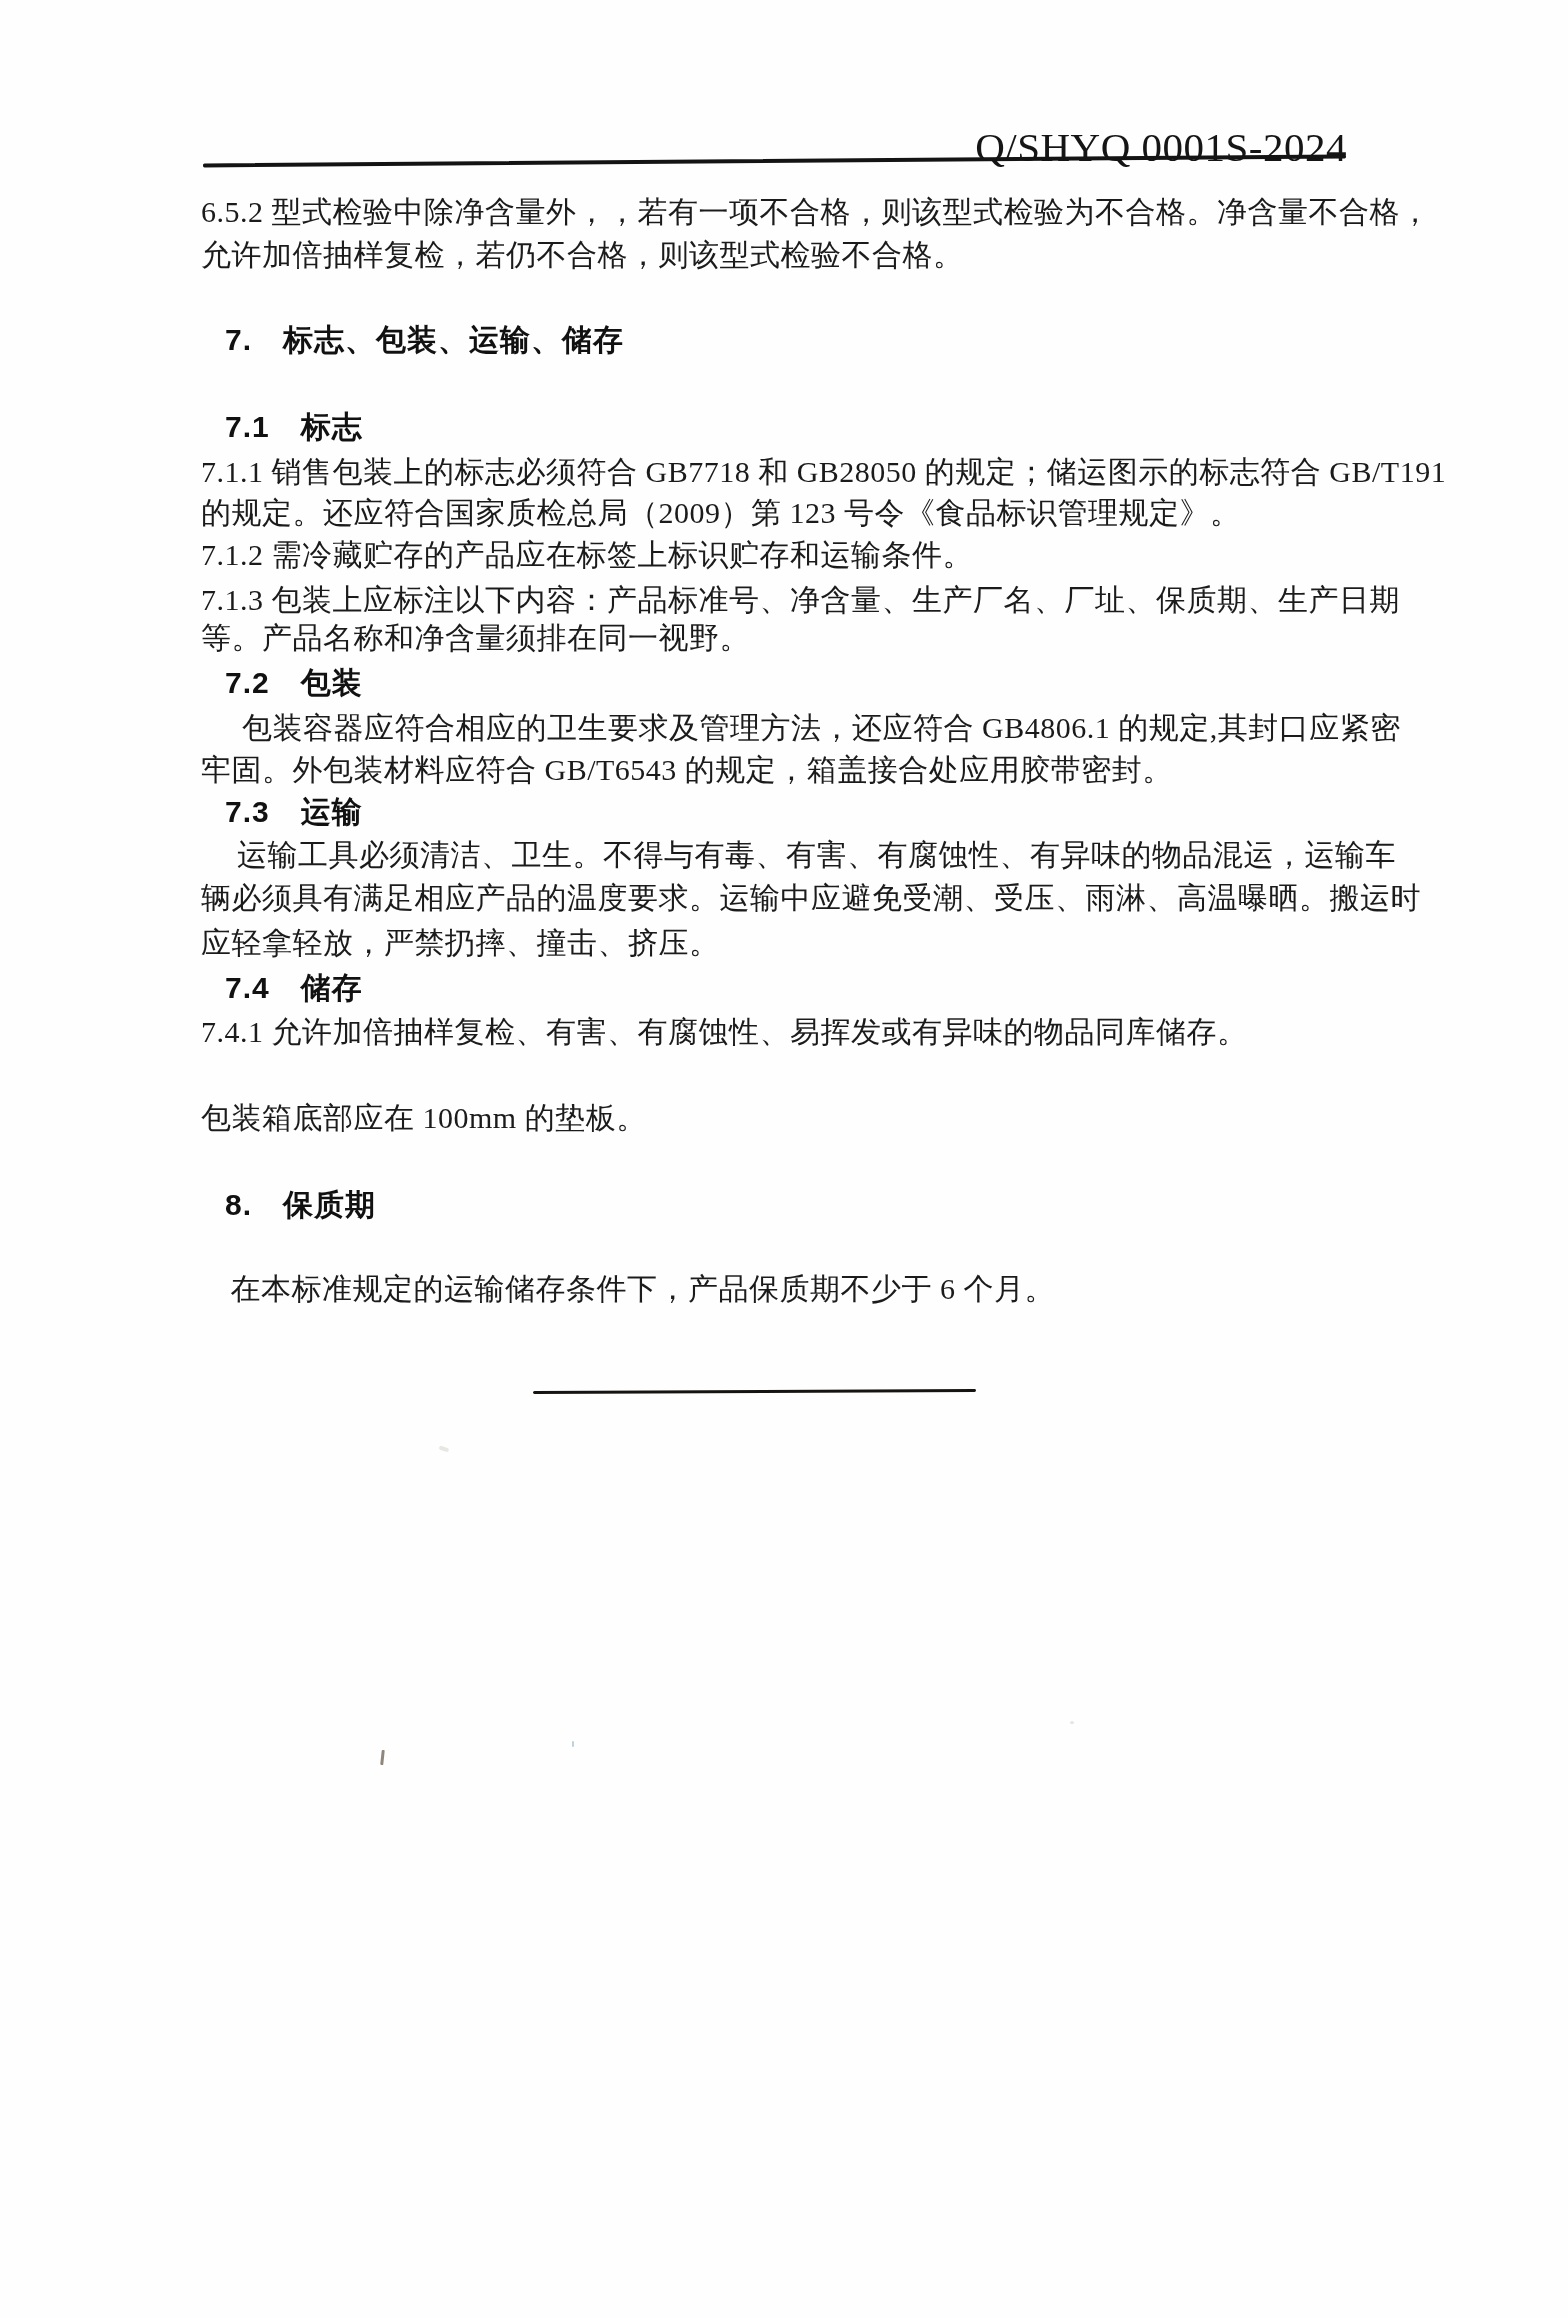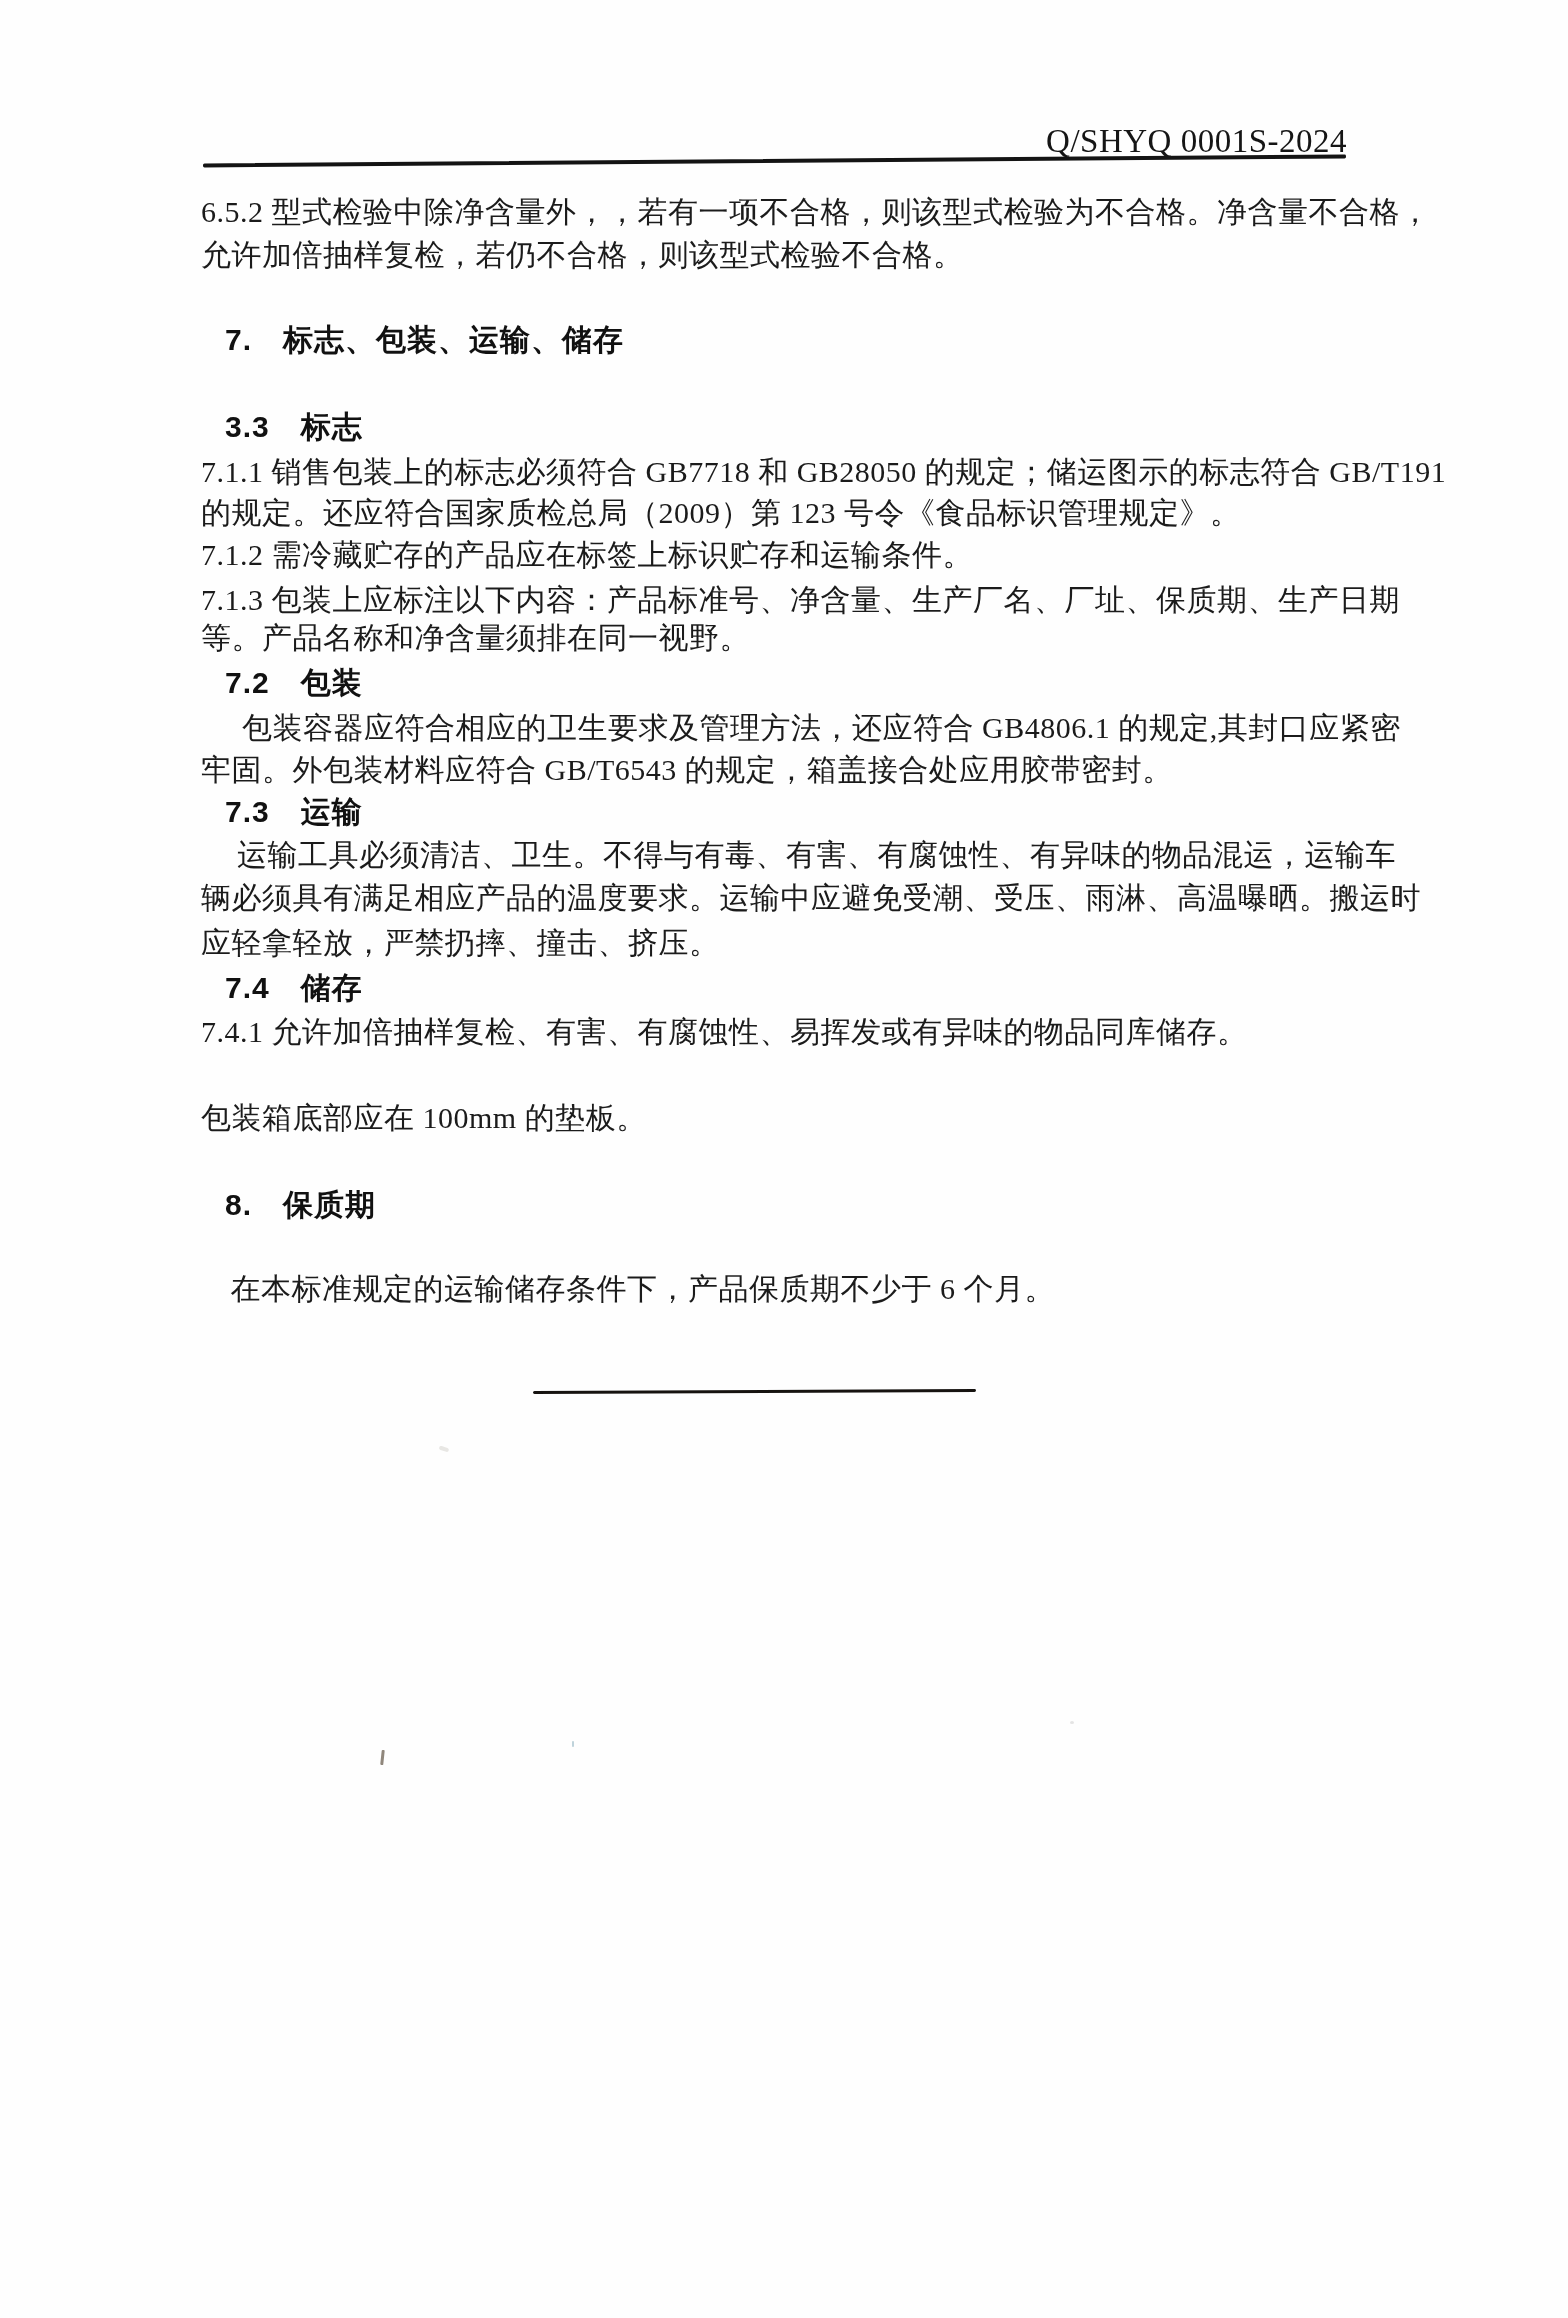--- a/index.html
+++ b/index.html
@@ -10,21 +10,21 @@
     overflow:hidden;
     font-family:"Liberation Serif","DejaVu Serif",serif;
     color:#1b1b1b;
     -webkit-font-smoothing:antialiased;
   }
   .page{position:absolute;inset:0;}
   
   .std-num{
     position:absolute;top:123px;right:222px;
     font-family:"Liberation Serif","DejaVu Serif",serif;
-    font-size:33px;letter-spacing:0.5px;color:#151515;
+    font-size:41px;letter-spacing:0.5px;color:#151515;
     white-space:nowrap;
   }
   .header-rule{
     position:absolute;left:203px;top:159px;width:1143px;height:3.6px;
     background:#141414;transform:rotate(-0.45deg);border-radius:1.5px;
   }
   
   .ln{
     position:absolute;left:201px;height:38px;
     font-size:30px;line-height:1.25;white-space:nowrap;
@@ -52,21 +52,21 @@
 
 <div class="page">
 
   <div class="std-num">Q/SHYQ 0001S-2024</div>
   <div class="header-rule"></div>
 
   <div class="ln body-ln" style="top:193px">6.5.2 型式检验中除净含量外，，若有一项不合格，则该型式检验为不合格。净含量不合格，</div>
   <div class="ln body-ln" style="top:236px">允许加倍抽样复检，若仍不合格，则该型式检验不合格。</div>
 
   <div class="ln head-ln" style="top:321px">7.　标志、包装、运输、储存</div>
-  <div class="ln head-ln" style="top:408px">3.3　标志</div>
+  <div class="ln head-ln" style="top:408px">7.1　标志</div>
 
   <div class="ln body-ln" style="top:453px">7.1.1 销售包装上的标志必须符合 GB7718 和 GB28050 的规定；储运图示的标志符合 GB/T191</div>
   <div class="ln body-ln" style="top:494px">的规定。还应符合国家质检总局（2009）第 123 号令《食品标识管理规定》。</div>
   <div class="ln body-ln" style="top:536px">7.1.2 需冷藏贮存的产品应在标签上标识贮存和运输条件。</div>
   <div class="ln body-ln" style="top:581px">7.1.3 包装上应标注以下内容：产品标准号、净含量、生产厂名、厂址、保质期、生产日期</div>
   <div class="ln body-ln" style="top:619px">等。产品名称和净含量须排在同一视野。</div>
 
   <div class="ln head-ln" style="top:664px">7.2　包装</div>
   <div class="ln body-ln" style="top:709px;padding-left:41px">包装容器应符合相应的卫生要求及管理方法，还应符合 GB4806.1 的规定,其封口应紧密</div>
   <div class="ln body-ln" style="top:751px">牢固。外包装材料应符合 GB/T6543 的规定，箱盖接合处应用胶带密封。</div>

